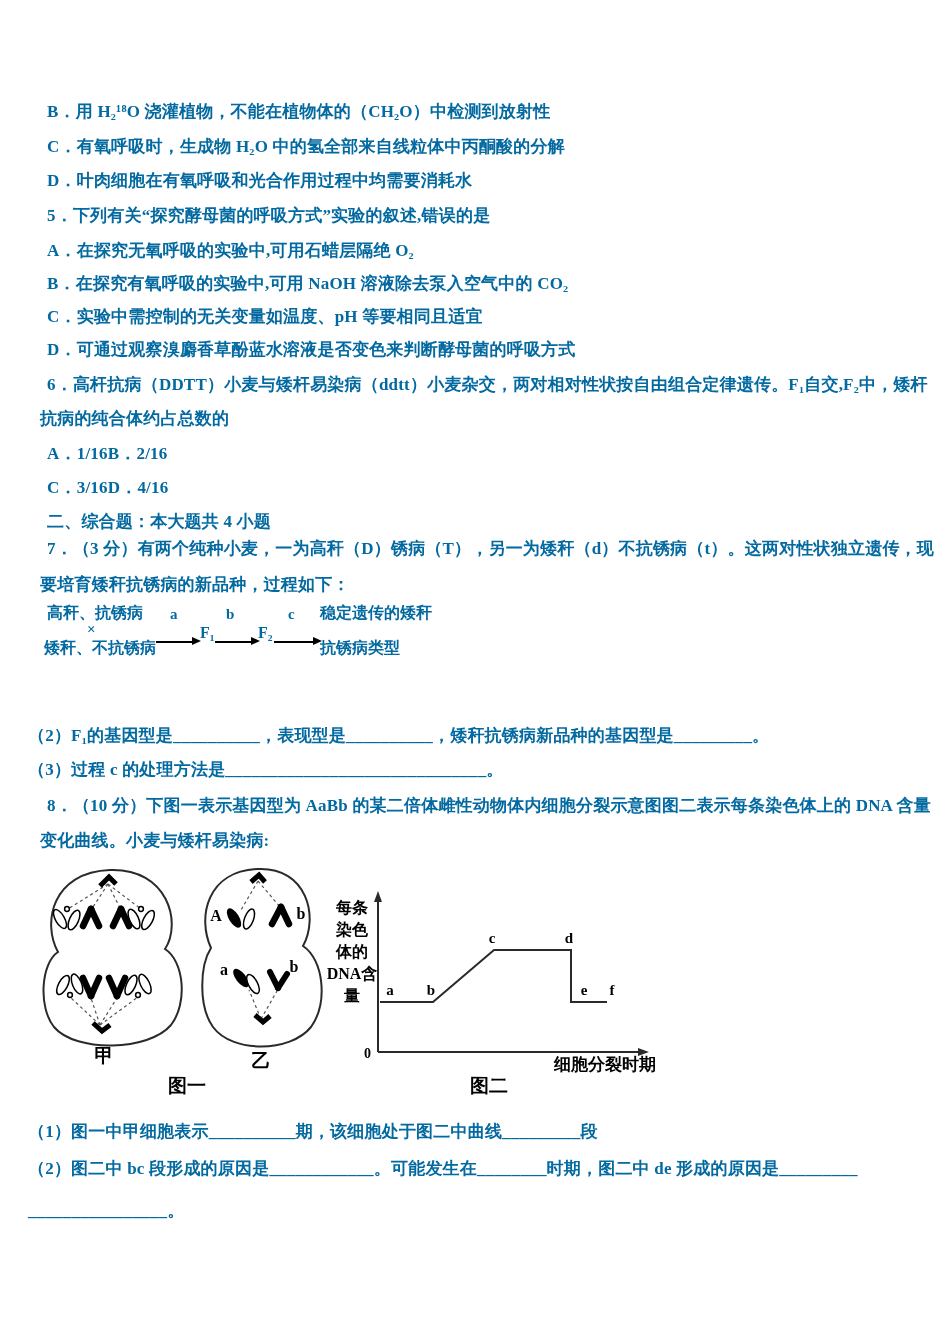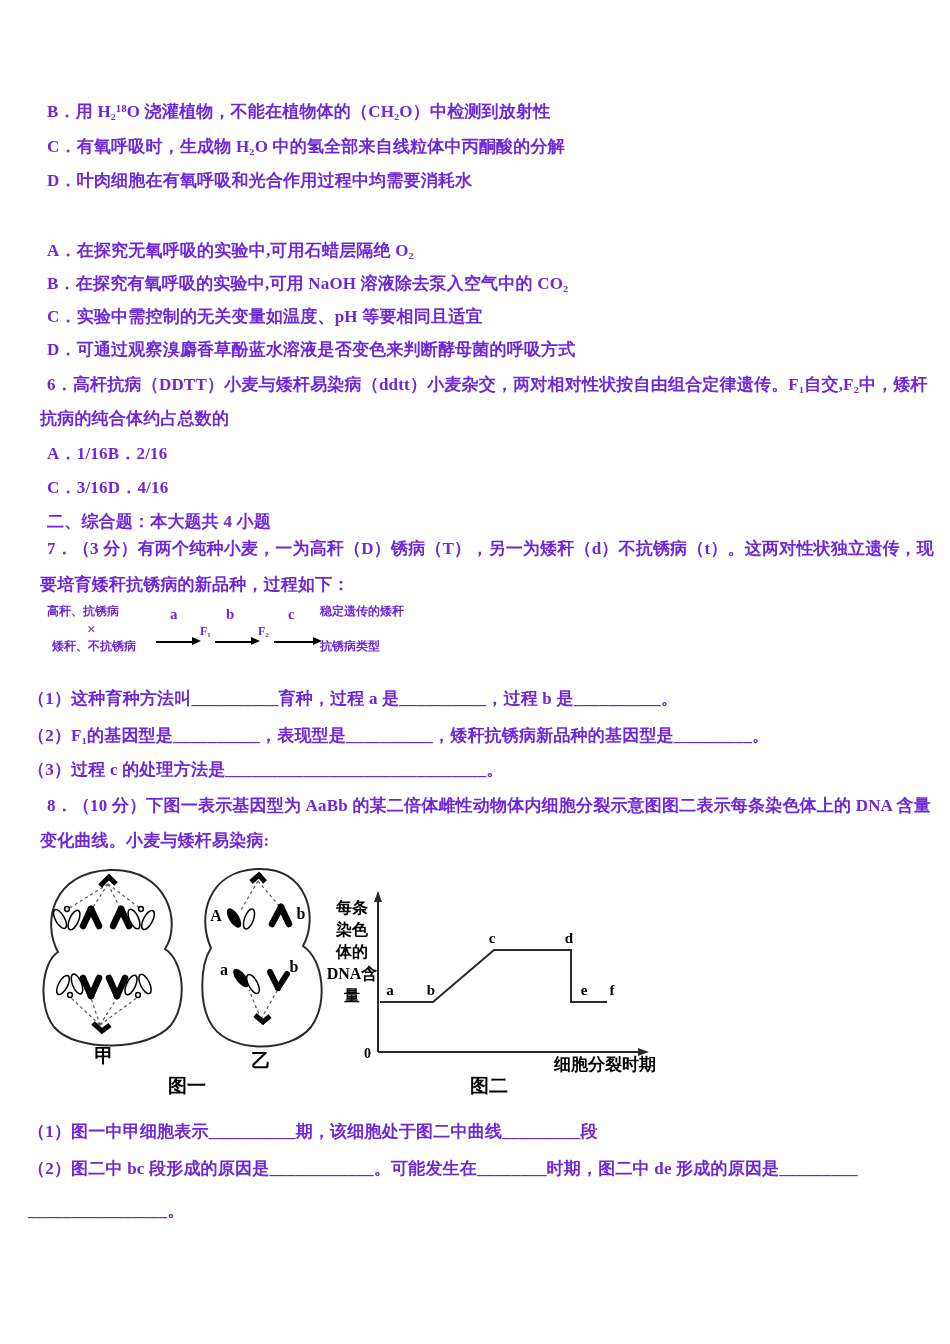--- a/index.html
+++ b/index.html
@@ -1,80 +1,80 @@
 <!DOCTYPE html>
 <html><head>
 <meta charset="utf-8">
 <style>
   html,body{margin:0;padding:0;background:#ffffff;}
   .page{
     position:relative;
     width:950px;height:1344px;
     background:#ffffff;
-    color:#6d28d9;
+    color:#0369a1;
     font-family:"Liberation Serif","DejaVu Serif",serif;
     font-weight:bold;
     overflow:hidden;
   }
   .ln{
     position:absolute;
     left:47px;
     margin:0;
     font-size:17px;
     line-height:22px;
     white-space:pre;
     letter-spacing:0.2px;
   }
   .cont{left:40px;text-align:right;}
   .sub{left:28px;}
   
-  .dlbl{position:absolute;font-size:12px;white-space:pre;}
+  .dlbl{position:absolute;font-size:16px;white-space:pre;}
   .dsm{position:absolute;font-size:15px;}
   .arr{position:absolute;height:2px;background:#000;}
   .arr::after{
     content:"";position:absolute;right:-8px;top:-4px;
     border-left:9px solid #000;
     border-top:4px solid transparent;
     border-bottom:4px solid transparent;
   }
   .figsvg{position:absolute;left:0;top:855px;}
   svg text{font-family:"Liberation Serif","DejaVu Serif",serif;font-weight:bold;fill:#000;}
 </style>
 </head>
 <body>
 
 <div class="page">
 
   <p class="ln" style="top:101px">B．用 H₂¹⁸O 浇灌植物，不能在植物体的（CH₂O）中检测到放射性</p>
   <p class="ln" style="top:136px">C．有氧呼吸时，生成物 H₂O 中的氢全部来自线粒体中丙酮酸的分解</p>
   <p class="ln" style="top:170px">D．叶肉细胞在有氧呼吸和光合作用过程中均需要消耗水</p>
+  <p class="ln" style="top:205px">5．下列有关“探究酵母菌的呼吸方式”实验的叙述,错误的是</p>
   <p class="ln" style="top:240px">A．在探究无氧呼吸的实验中,可用石蜡层隔绝 O₂</p>
   <p class="ln" style="top:273px">B．在探究有氧呼吸的实验中,可用 NaOH 溶液除去泵入空气中的 CO₂</p>
   <p class="ln" style="top:306px">C．实验中需控制的无关变量如温度、pH 等要相同且适宜</p>
   <p class="ln" style="top:339px">D．可通过观察溴麝香草酚蓝水溶液是否变色来判断酵母菌的呼吸方式</p>
   <p class="ln" style="top:374px">6．高杆抗病（DDTT）小麦与矮杆易染病（ddtt）小麦杂交，两对相对性状按自由组合定律遗传。F₁自交,F₂中，矮杆</p>
   <p class="ln cont" style="top:408px">抗病的纯合体约占总数的</p>
   <p class="ln" style="top:443px">A．1/16B．2/16</p>
   <p class="ln" style="top:477px">C．3/16D．4/16</p>
   <p class="ln" style="top:511px">二、综合题：本大题共 4 小题</p>
   <p class="ln" style="top:538px">7．（3 分）有两个纯种小麦，一为高秆（D）锈病（T），另一为矮秆（d）不抗锈病（t）。这两对性状独立遗传，现</p>
   <p class="ln cont" style="top:574px">要培育矮秆抗锈病的新品种，过程如下：</p>
-  <p class="ln sub" style="top:688px">（1）这种育种方法叫__________育种，过程 a 是__________，过程 b 是__________。</p>
   <p class="ln sub" style="top:725px">（2）F₁的基因型是__________，表现型是__________，矮秆抗锈病新品种的基因型是_________。</p>
   <p class="ln sub" style="top:759px">（3）过程 c 的处理方法是______________________________。</p>
   <p class="ln" style="top:795px">8．（10 分）下图一表示基因型为 AaBb 的某二倍体雌性动物体内细胞分裂示意图图二表示每条染色体上的 DNA 含量</p>
   <p class="ln cont" style="top:830px">变化曲线。小麦与矮杆易染病:</p>
   <p class="ln sub" style="top:1121px">（1）图一中甲细胞表示__________期，该细胞处于图二中曲线_________段</p>
   <p class="ln sub" style="top:1158px">（2）图二中 bc 段形成的原因是____________。可能发生在________时期，图二中 de 形成的原因是_________</p>
   <p class="ln sub" style="top:1200px">________________。</p>
 
   <div>
     <span class="dlbl" style="left:47px;top:603px">高秆、抗锈病</span>
     <span class="dsm" style="left:87px;top:621px">×</span>
-    <span class="dlbl" style="left:52px;top:638px">矮秆、不抗锈病</span>
+    <span class="dlbl" style="left:44px;top:638px">矮秆、不抗锈病</span>
 
     <span class="dsm" style="left:170px;top:606px">a</span>
     <div class="arr" style="left:156px;top:641px;width:37px"></div>
     <span class="dlbl" style="left:200px;top:624px">F₁</span>
 
     <span class="dsm" style="left:226px;top:606px">b</span>
     <div class="arr" style="left:215px;top:641px;width:37px"></div>
     <span class="dlbl" style="left:258px;top:624px">F₂</span>
 
     <span class="dsm" style="left:288px;top:606px">c</span>

